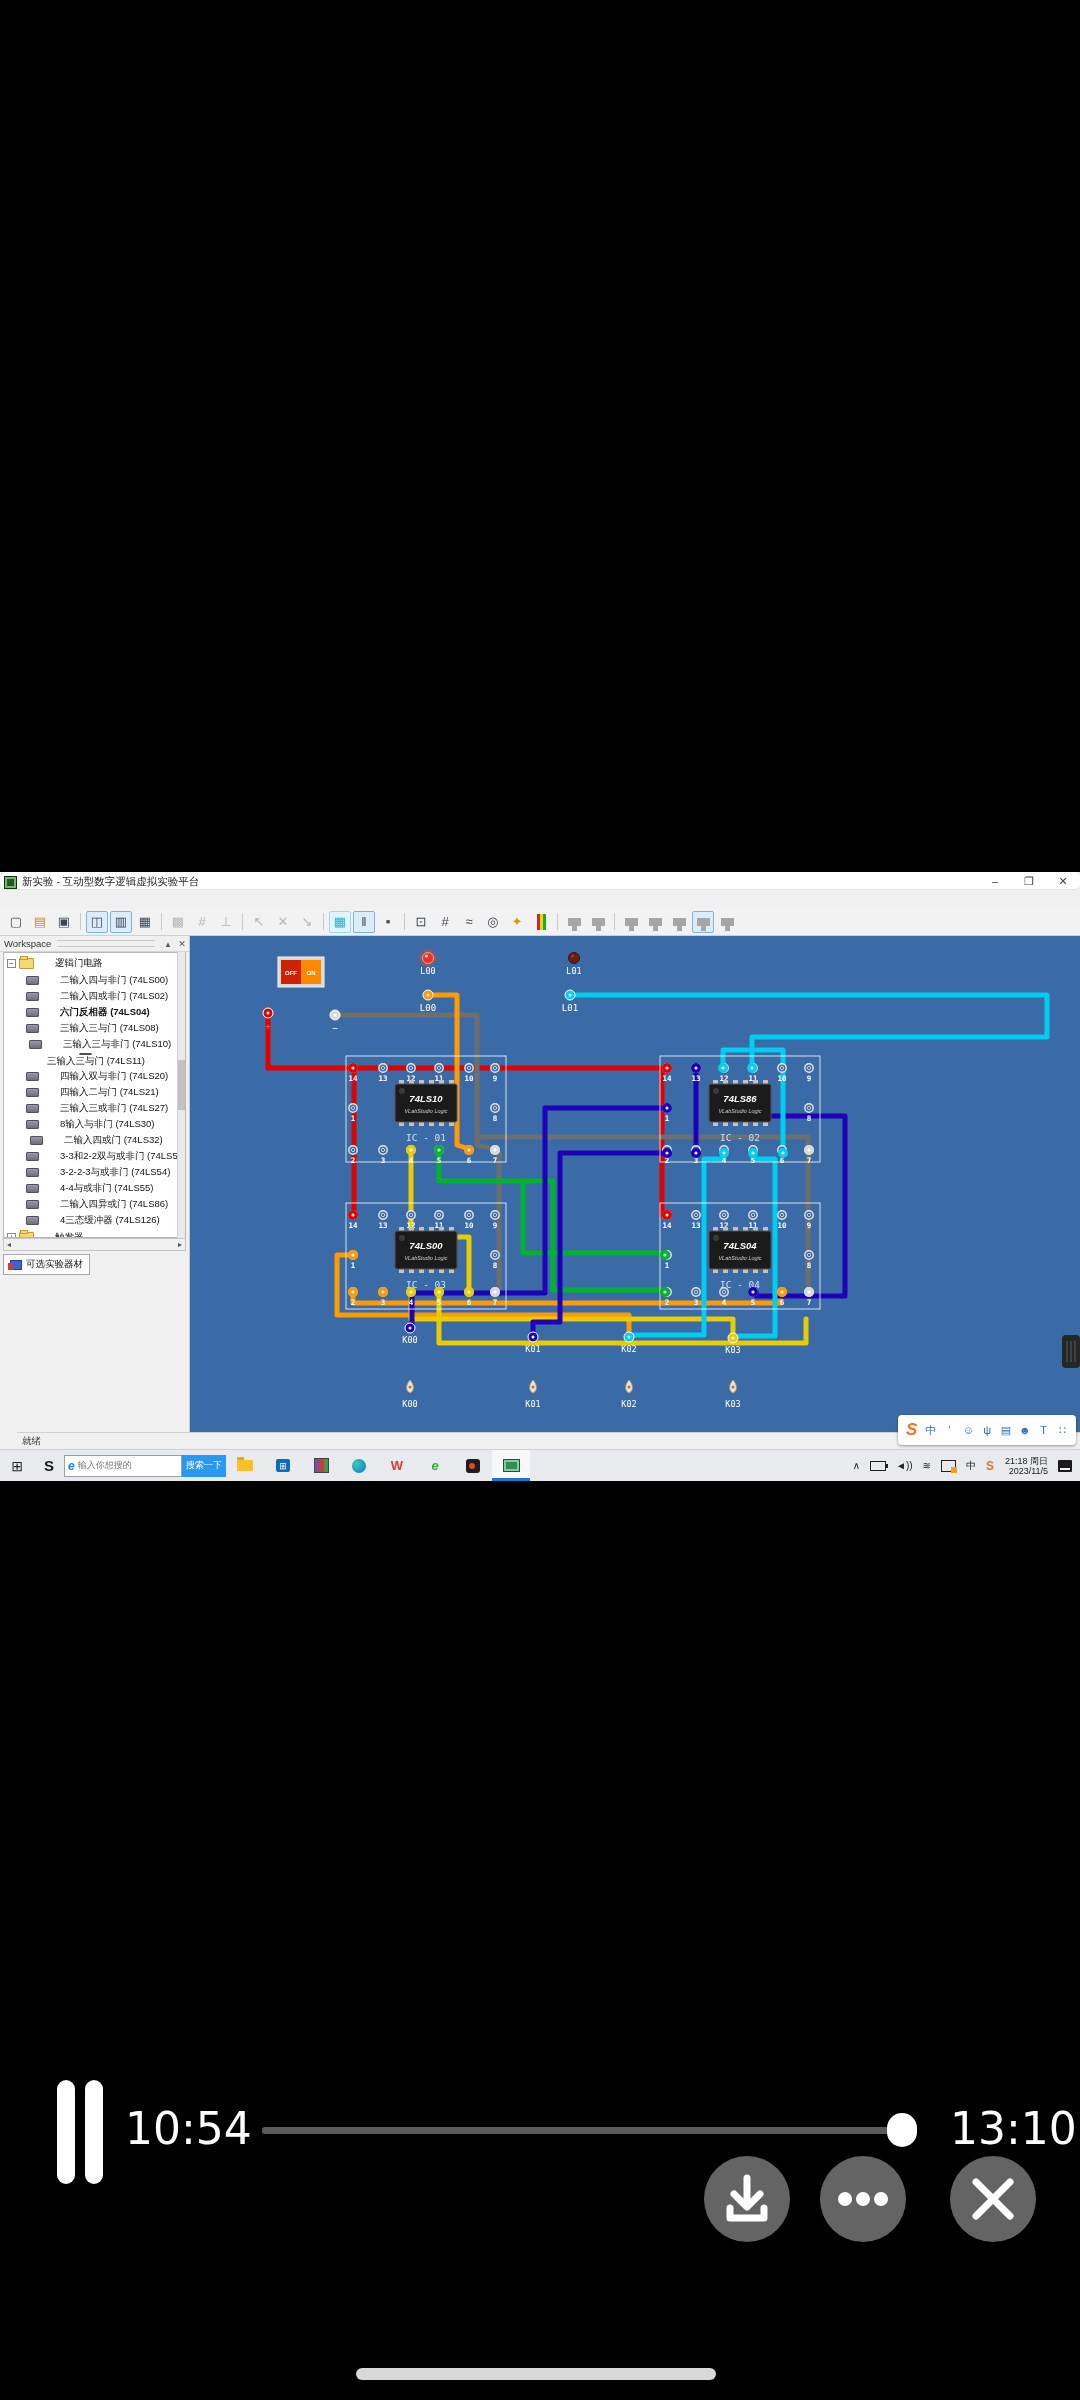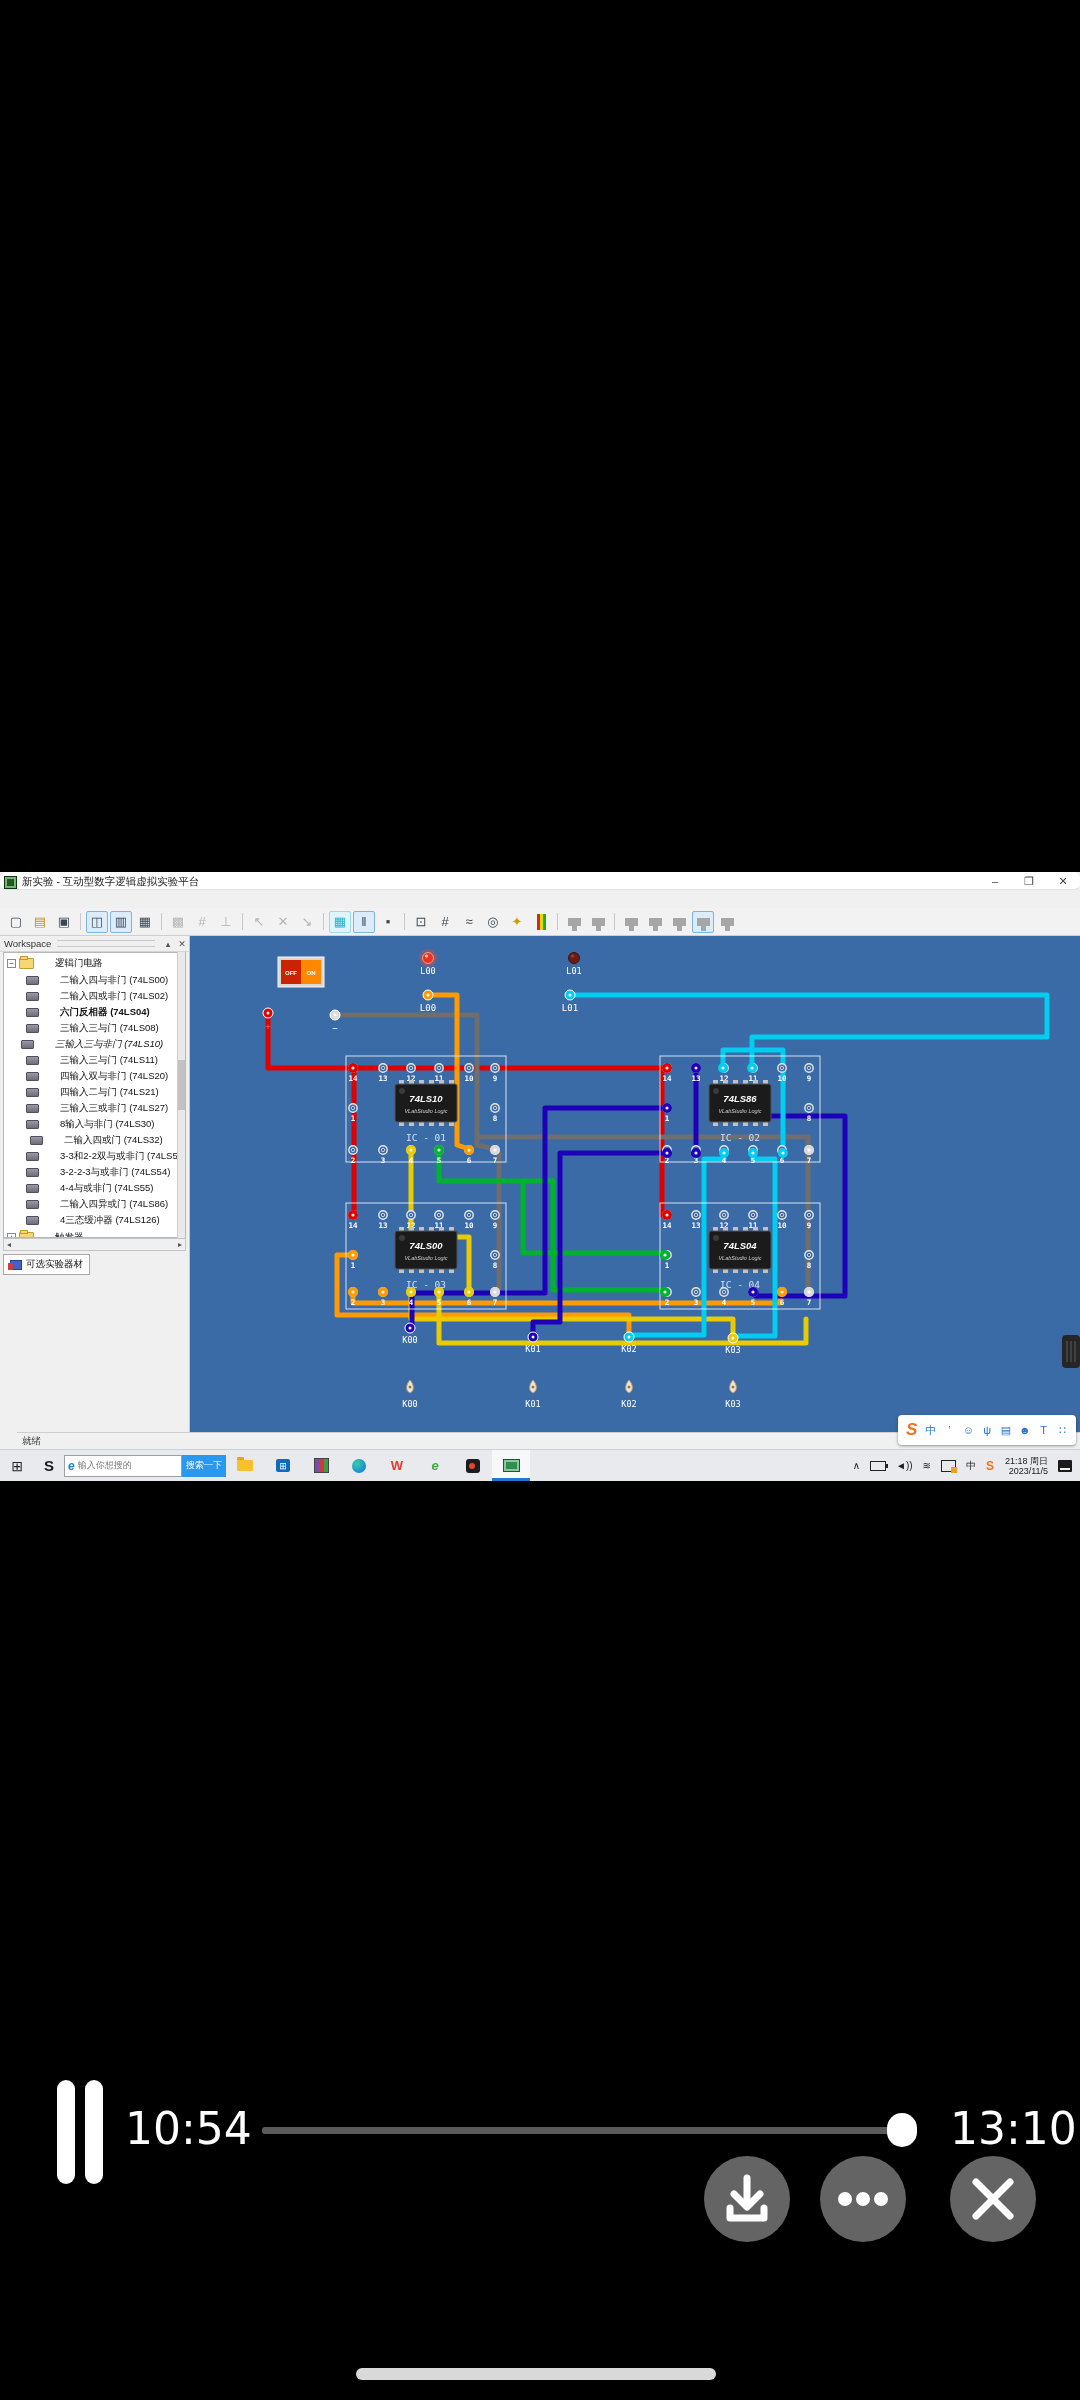--- a/index.html
+++ b/index.html
@@ -219,25 +219,25 @@
             <span class="lbl">二输入四或非门 (74LS02)</span>
           </div>
           <div class="tree-row bold" style="top: 52px; left: 22px; justify-content: space-between;">
             <span class="chipico"></span>
             <span class="lbl">六门反相器 (74LS04)</span>
           </div>
           <div class="tree-row" style="top: 68px; left: 22px;">
             <span class="chipico"></span>
             <span class="lbl">三输入三与门 (74LS08)</span>
           </div>
-          <div class="tree-row" style="top: 84px; left: 17px; font-style: italic;">
+          <div class="tree-row" style="top: 84px; left: 25px;">
             <span class="chipico"></span>
             <span class="lbl">三输入三与非门 (74LS10)</span>
           </div>
-          <div class="tree-row" style="top: 100px; left: 22px;">
+          <div class="tree-row" style="top: 100px; left: 22px; flex-direction: column;">
             <span class="chipico"></span>
             <span class="lbl">三输入三与门 (74LS11)</span>
           </div>
           <div class="tree-row" style="top: 116px; left: 22px;">
             <span class="chipico"></span>
             <span class="lbl">四输入双与非门 (74LS20)</span>
           </div>
           <div class="tree-row" style="top: 132px; left: 22px;">
             <span class="chipico"></span>
             <span class="lbl">四输入二与门 (74LS21)</span>

